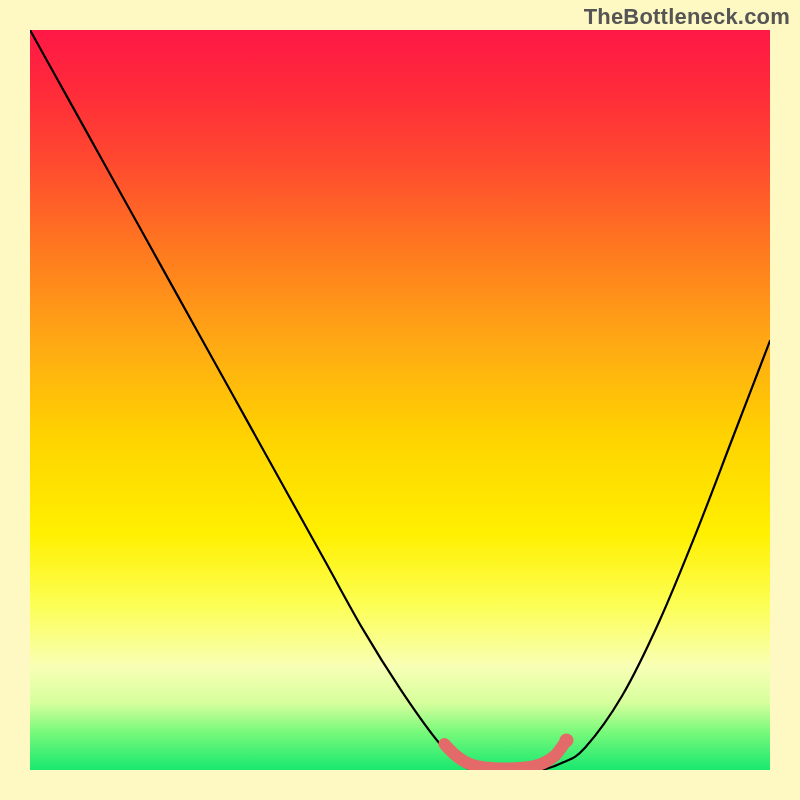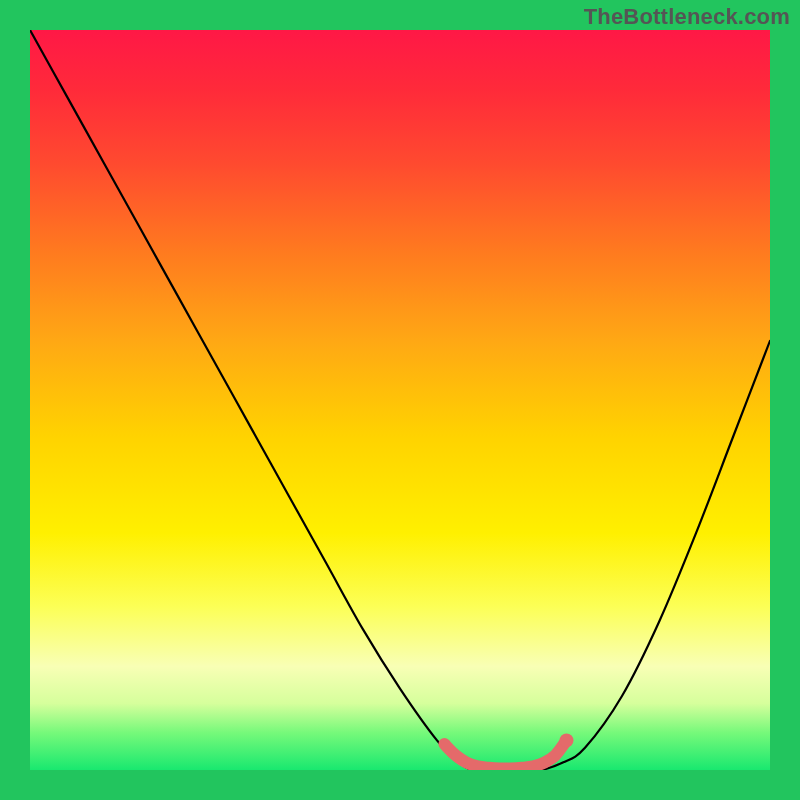--- a/index.html
+++ b/index.html
@@ -8,21 +8,21 @@
     width: 800px;
     height: 800px;
     overflow: hidden;
     background: #000;
     font-family: Arial, Helvetica, sans-serif;
   }
   .frame {
     position: relative;
     width: 800px;
     height: 800px;
-    background: #22c55e;
+    background: #fef9c3;
   }
   .attribution {
     position: absolute;
     top: 4px;
     right: 10px;
     color: #555;
     font-size: 22px;
     font-weight: bold;
     z-index: 20;
     letter-spacing: 0.2px;

